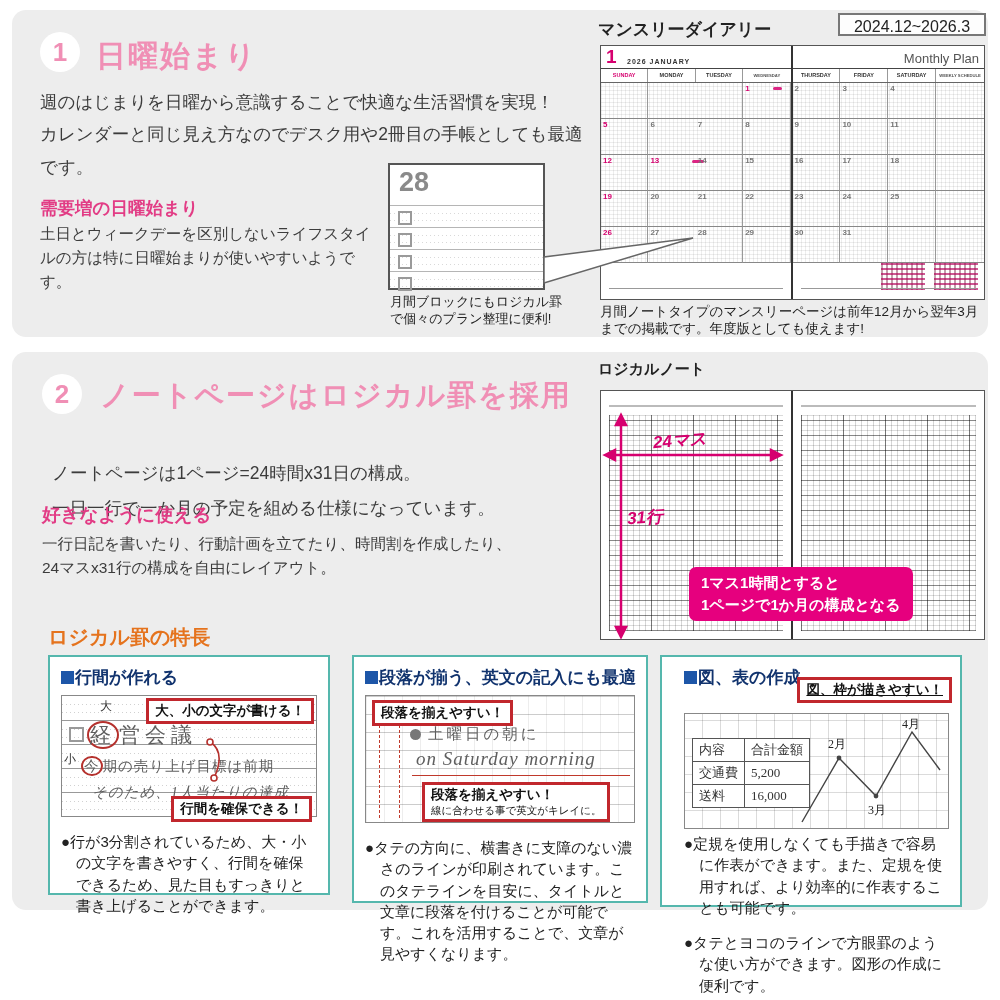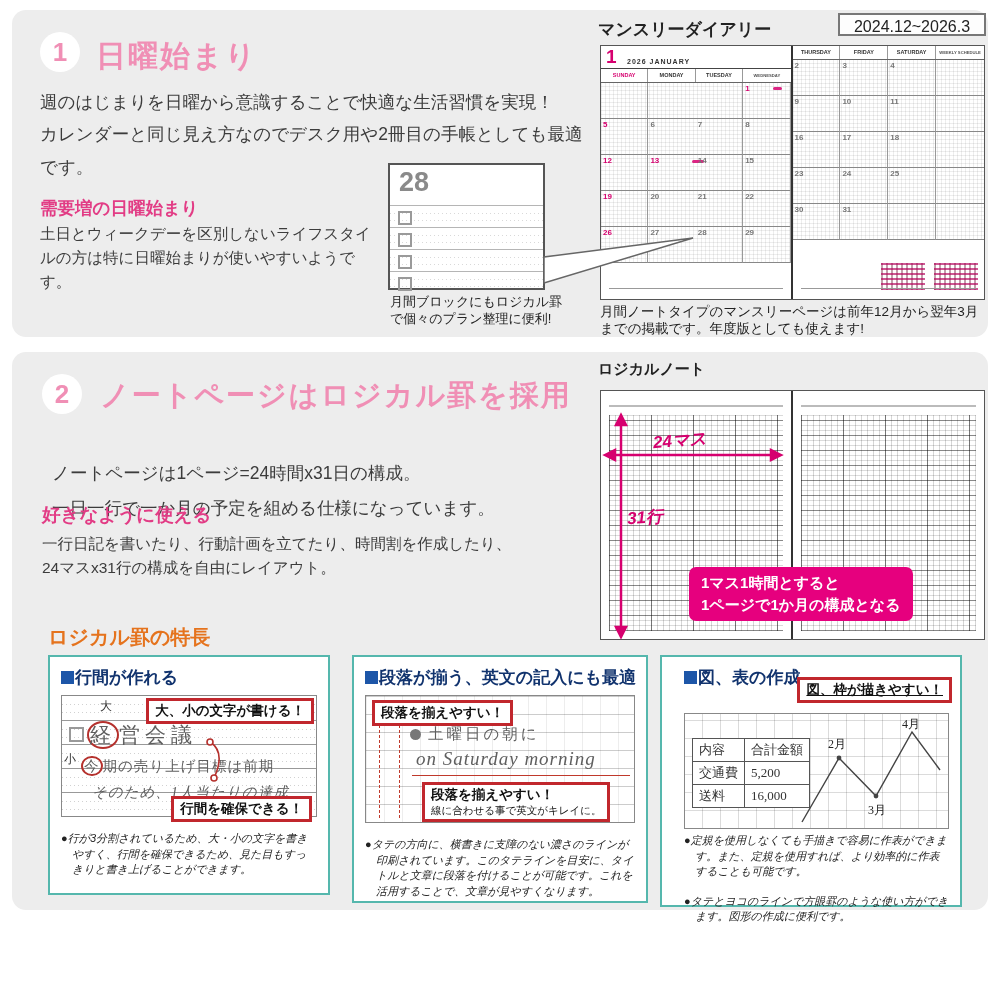--- a/index.html
+++ b/index.html
@@ -87,21 +87,21 @@
   .fbox{position:absolute;background:#fff;border:2px solid #55b7ad;box-sizing:border-box;padding:9px 11px;}
   #fbox1{left:36px;top:303px;width:282px;height:240px;}
   #fbox2{left:340px;top:303px;width:296px;height:248px;}
   #fbox3{left:648px;top:303px;width:302px;height:252px;padding-left:22px;}
   .fbox-title{font-size:17px;font-weight:bold;color:#11336e;white-space:nowrap;}
   .bluesq{display:inline-block;width:13px;height:13px;background:#1d56a8;margin-right:1px;vertical-align:-1px;}
   .sample{position:relative;border:1px solid #888;background:#fff;margin-top:6px;}
   .redtag{position:absolute;background:#fff;border:3px solid #c1272d;color:#111;font-weight:bold;
           font-size:13.5px;padding:1px 6px;white-space:nowrap;z-index:4;}
   .redtag .sub{display:block;font-size:10.5px;font-weight:normal;}
-  .fnote{margin-top:14px;font-size:11px;line-height:1.42;color:#222;padding-left:1em;text-indent:-1em;font-style:italic;}
+  .fnote{margin-top:14px;font-size:15px;line-height:1.42;color:#222;padding-left:1em;text-indent:-1em;}
   
   #nb{height:120px;}
   .nb-row{height:24px;border-top:1px solid #999;box-sizing:border-box;
     background-image:repeating-linear-gradient(90deg,rgba(0,0,0,.18) 0 1px,transparent 1px 4px),
                      repeating-linear-gradient(90deg,rgba(0,0,0,.18) 0 1px,transparent 1px 4px);
     background-size:100% 1px,100% 1px;background-position:0 8px,0 16px;background-repeat:no-repeat,no-repeat;}
   .nb-row:first-child{border-top:none;}
   .hw{position:absolute;font-family:"Liberation Serif","DejaVu Serif",serif;color:#5f5f5f;}
   .circled{border:2px solid #b5312d;border-radius:50%;padding:0 1px;}
   #nb-lab-big{position:absolute;left:38px;top:2px;font-size:12px;color:#333;}
@@ -235,20 +235,23 @@
           </div>
           <div class="cal-cell">
             <span class="cal-date">29</span>
           </div>
         </div>
       <div class="cal-bottom">
           <div class="pageline"></div>
         </div>
     </div>
     <div class="cal-page">
+      <div class="cal-head">
+        <span class="plan-label">Monthly Plan</span>
+      </div>
       <div class="cal-days" id="cal-days-right">
           <div class="dayname">THURSDAY</div>
           <div class="dayname">FRIDAY</div>
           <div class="dayname">SATURDAY</div>
           <div class="dayname">WEEKLY SCHEDULE</div>
         </div>
       <div class="cal-grid" id="cal-grid-right">
           <div class="cal-cell">
             <span class="cal-date">2</span>
           </div>

